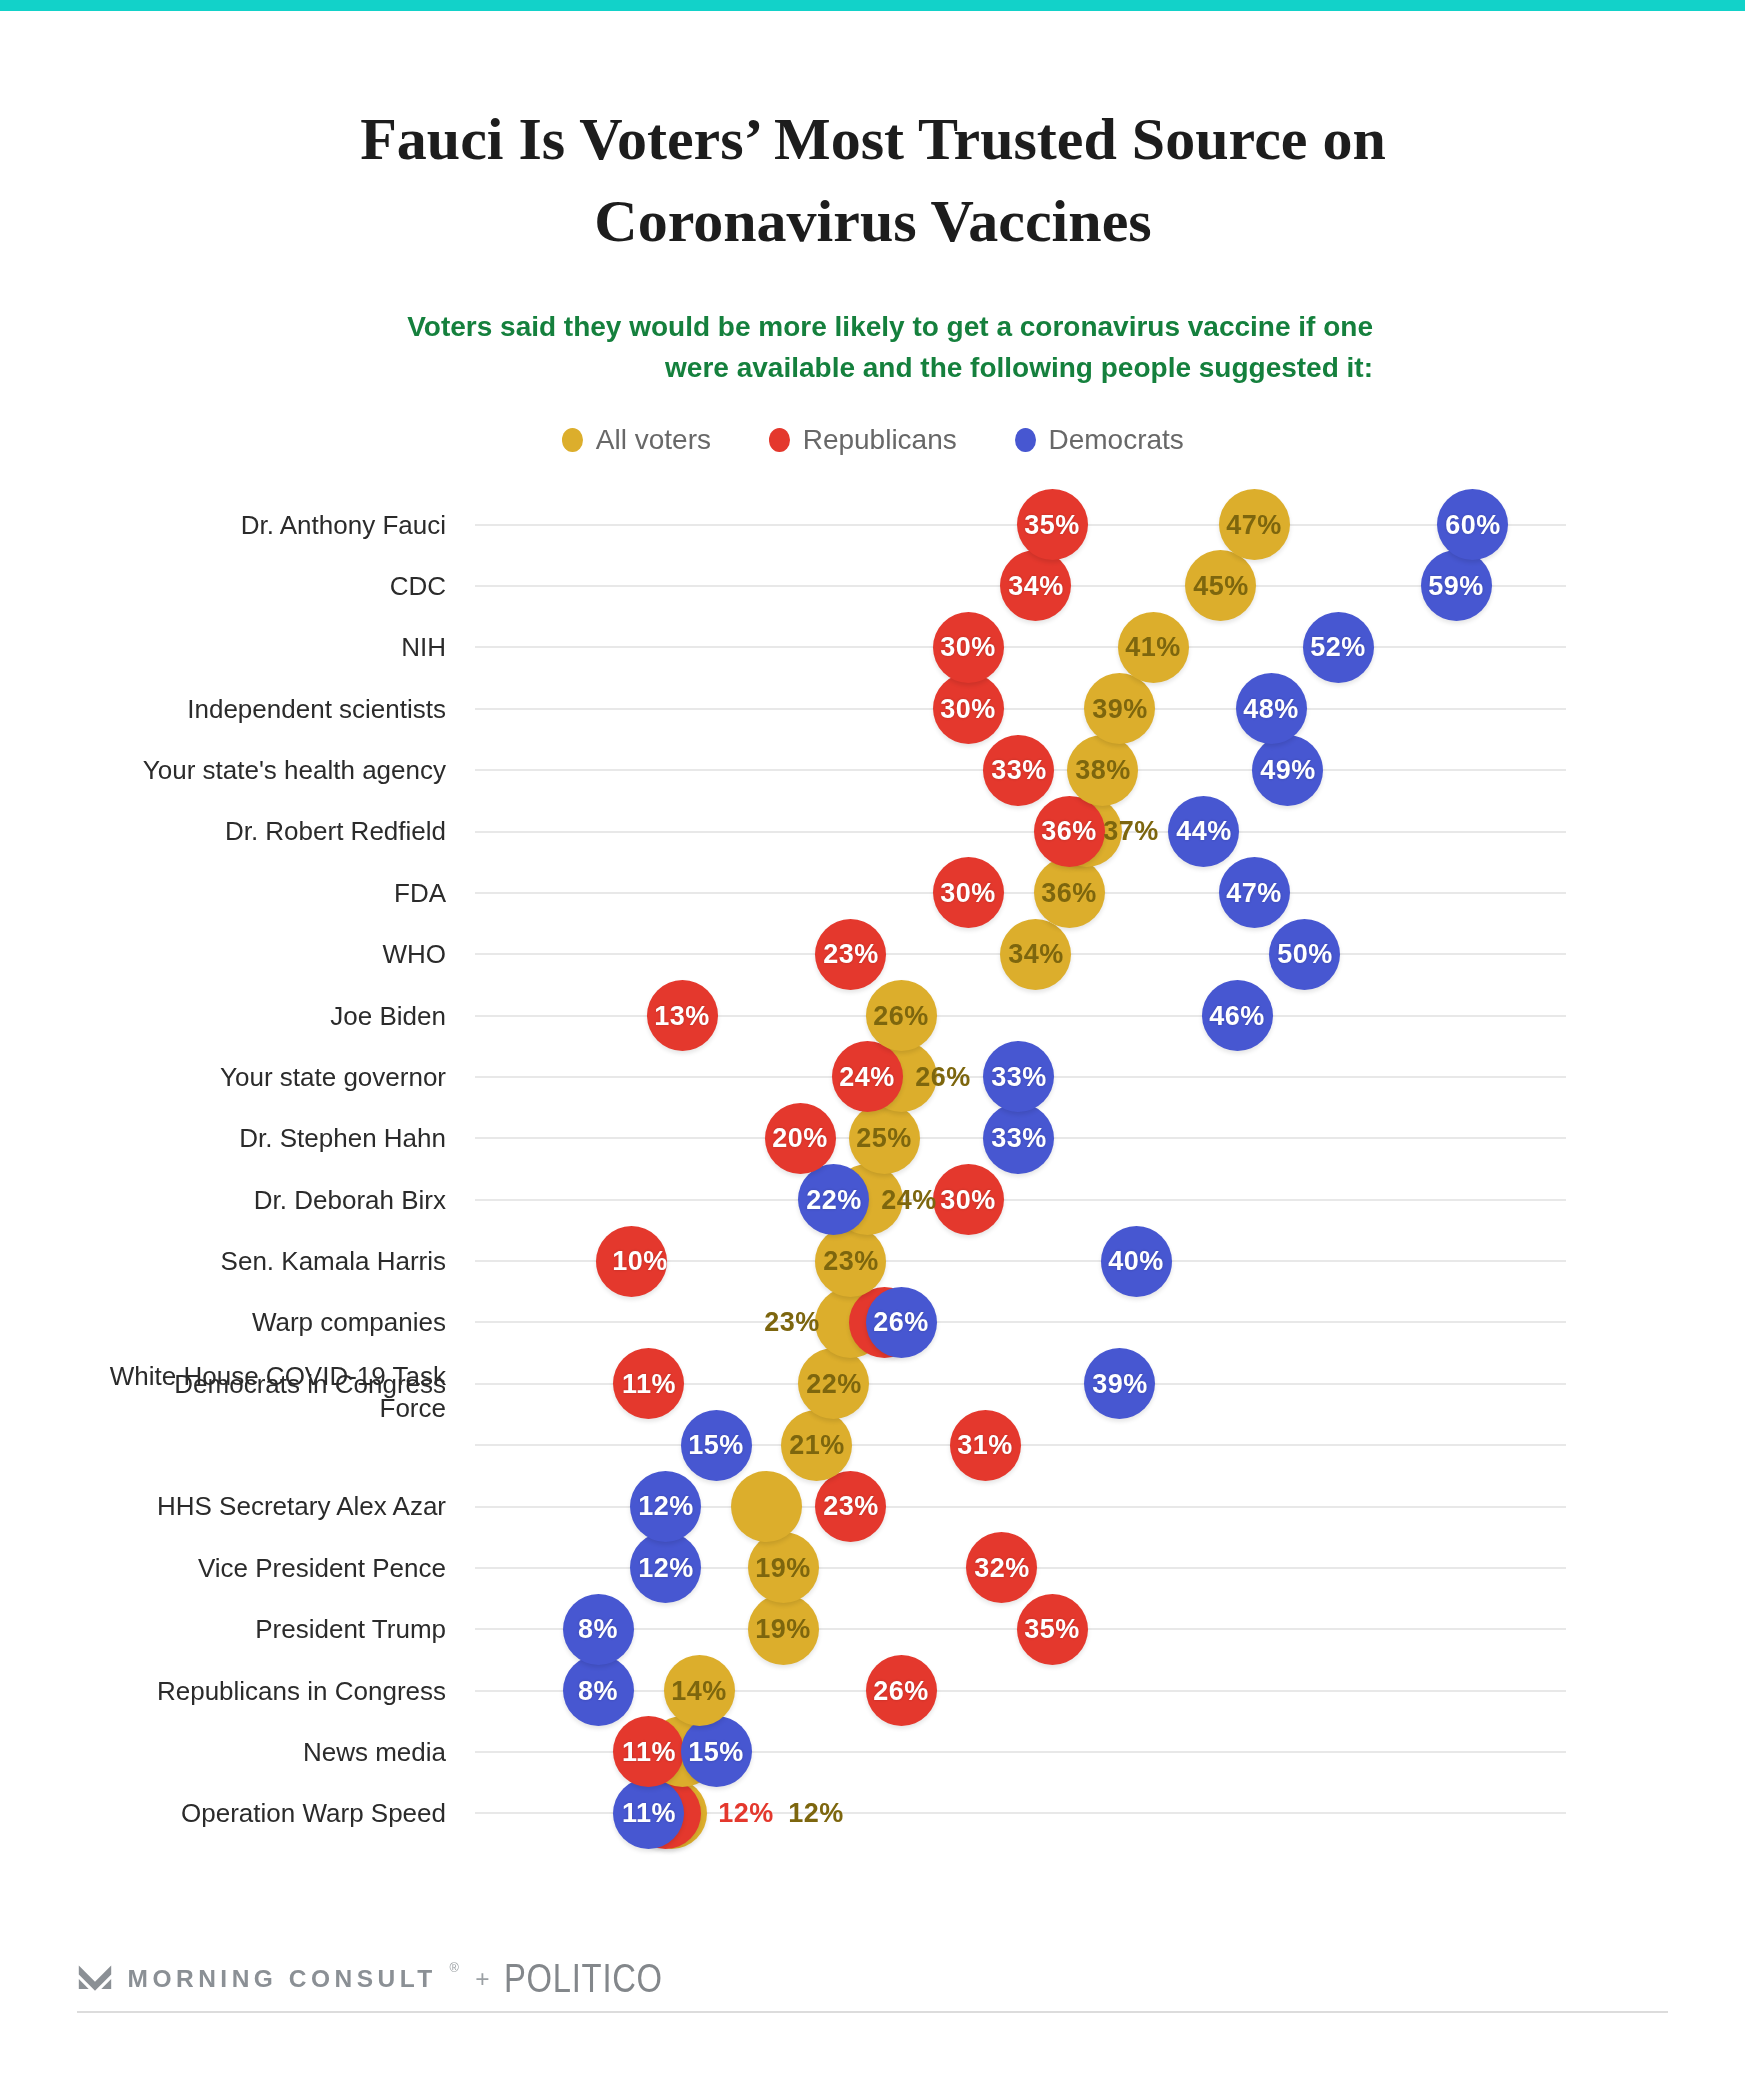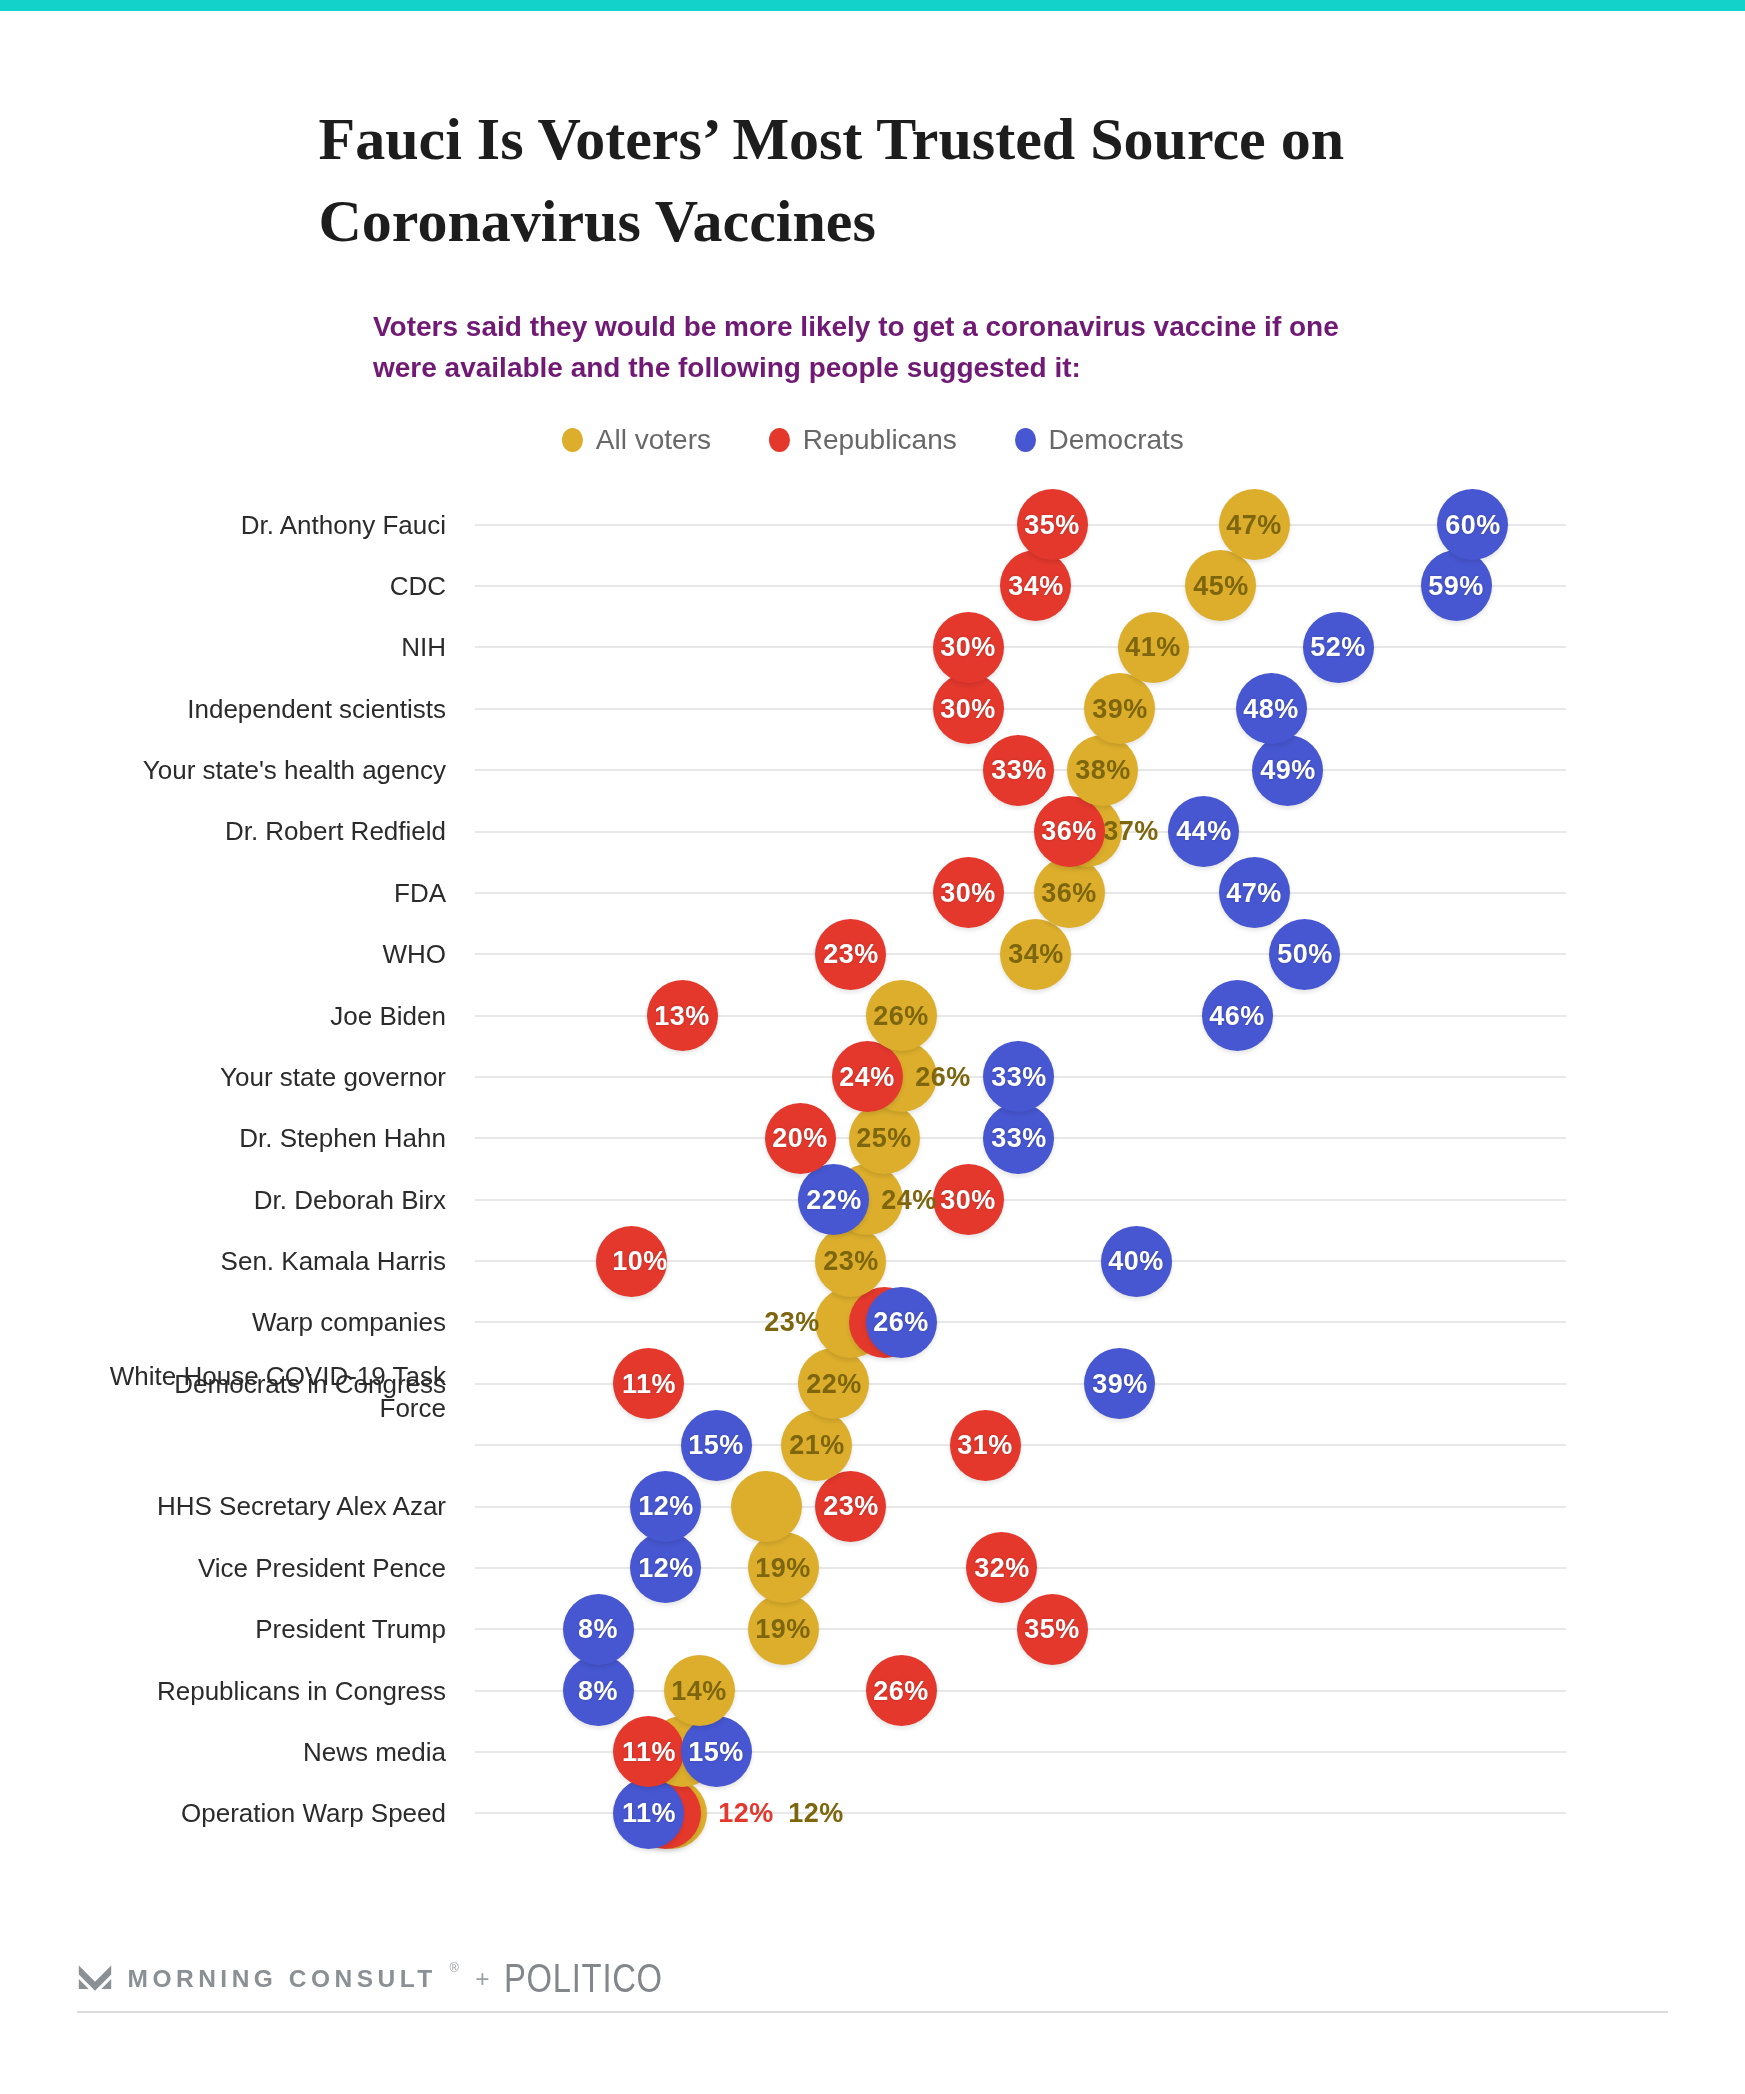--- a/index.html
+++ b/index.html
@@ -2,26 +2,26 @@
 <html style="font-size:14.5px"><head>
 <meta charset="utf-8">
 <style>
   html,body { margin:0; padding:0; background:#fff; }
   .page { position:relative; width:1746px; height:2095px; background:#ffffff;
           font-family:"Liberation Sans", sans-serif; overflow:hidden; }
 
   .topbar { position:absolute; top:0; left:0; width:100%; height:11px; }
 
   .title { position:absolute; top:58px; left:50%; transform:translateX(-50%);
-           width:1109px; font-family:"Liberation Serif", serif;
+           width:1109px; text-align:center; font-family:"Liberation Serif", serif;
            font-size:60px; line-height:82px; font-weight:700; color:#1d1d1d; }
 
   .subtitle { position:absolute; top:278px; left:50%; transform:translateX(-50%);
-              width:1000px; text-align:left; font-size:28px; line-height:41px;
-              font-weight:700; color:#701a75; }
+              width:1000px; text-align:right; font-size:28px; line-height:41px;
+              font-weight:700; color:#15803d; }
 
   .legend { position:absolute; top:424px; left:0; width:100%;
             display:flex; justify-content:center; align-items:center; gap:58px;
             font-size:28px; color:#686868; }
   .legend-item { display:flex; align-items:center; gap:12.7px; }
   .legend-dot { width:21px; height:24.5px; border-radius:50%; flex:none; }
 
   .chart { position:absolute; left:0; top:0; width:1746px; height:1909px; }
   .gridline { position:absolute; height:1.8px; background:#e8e8e8; z-index:0; }
   .row-label { position:absolute; right:1300px; width:356px; text-align:right;

